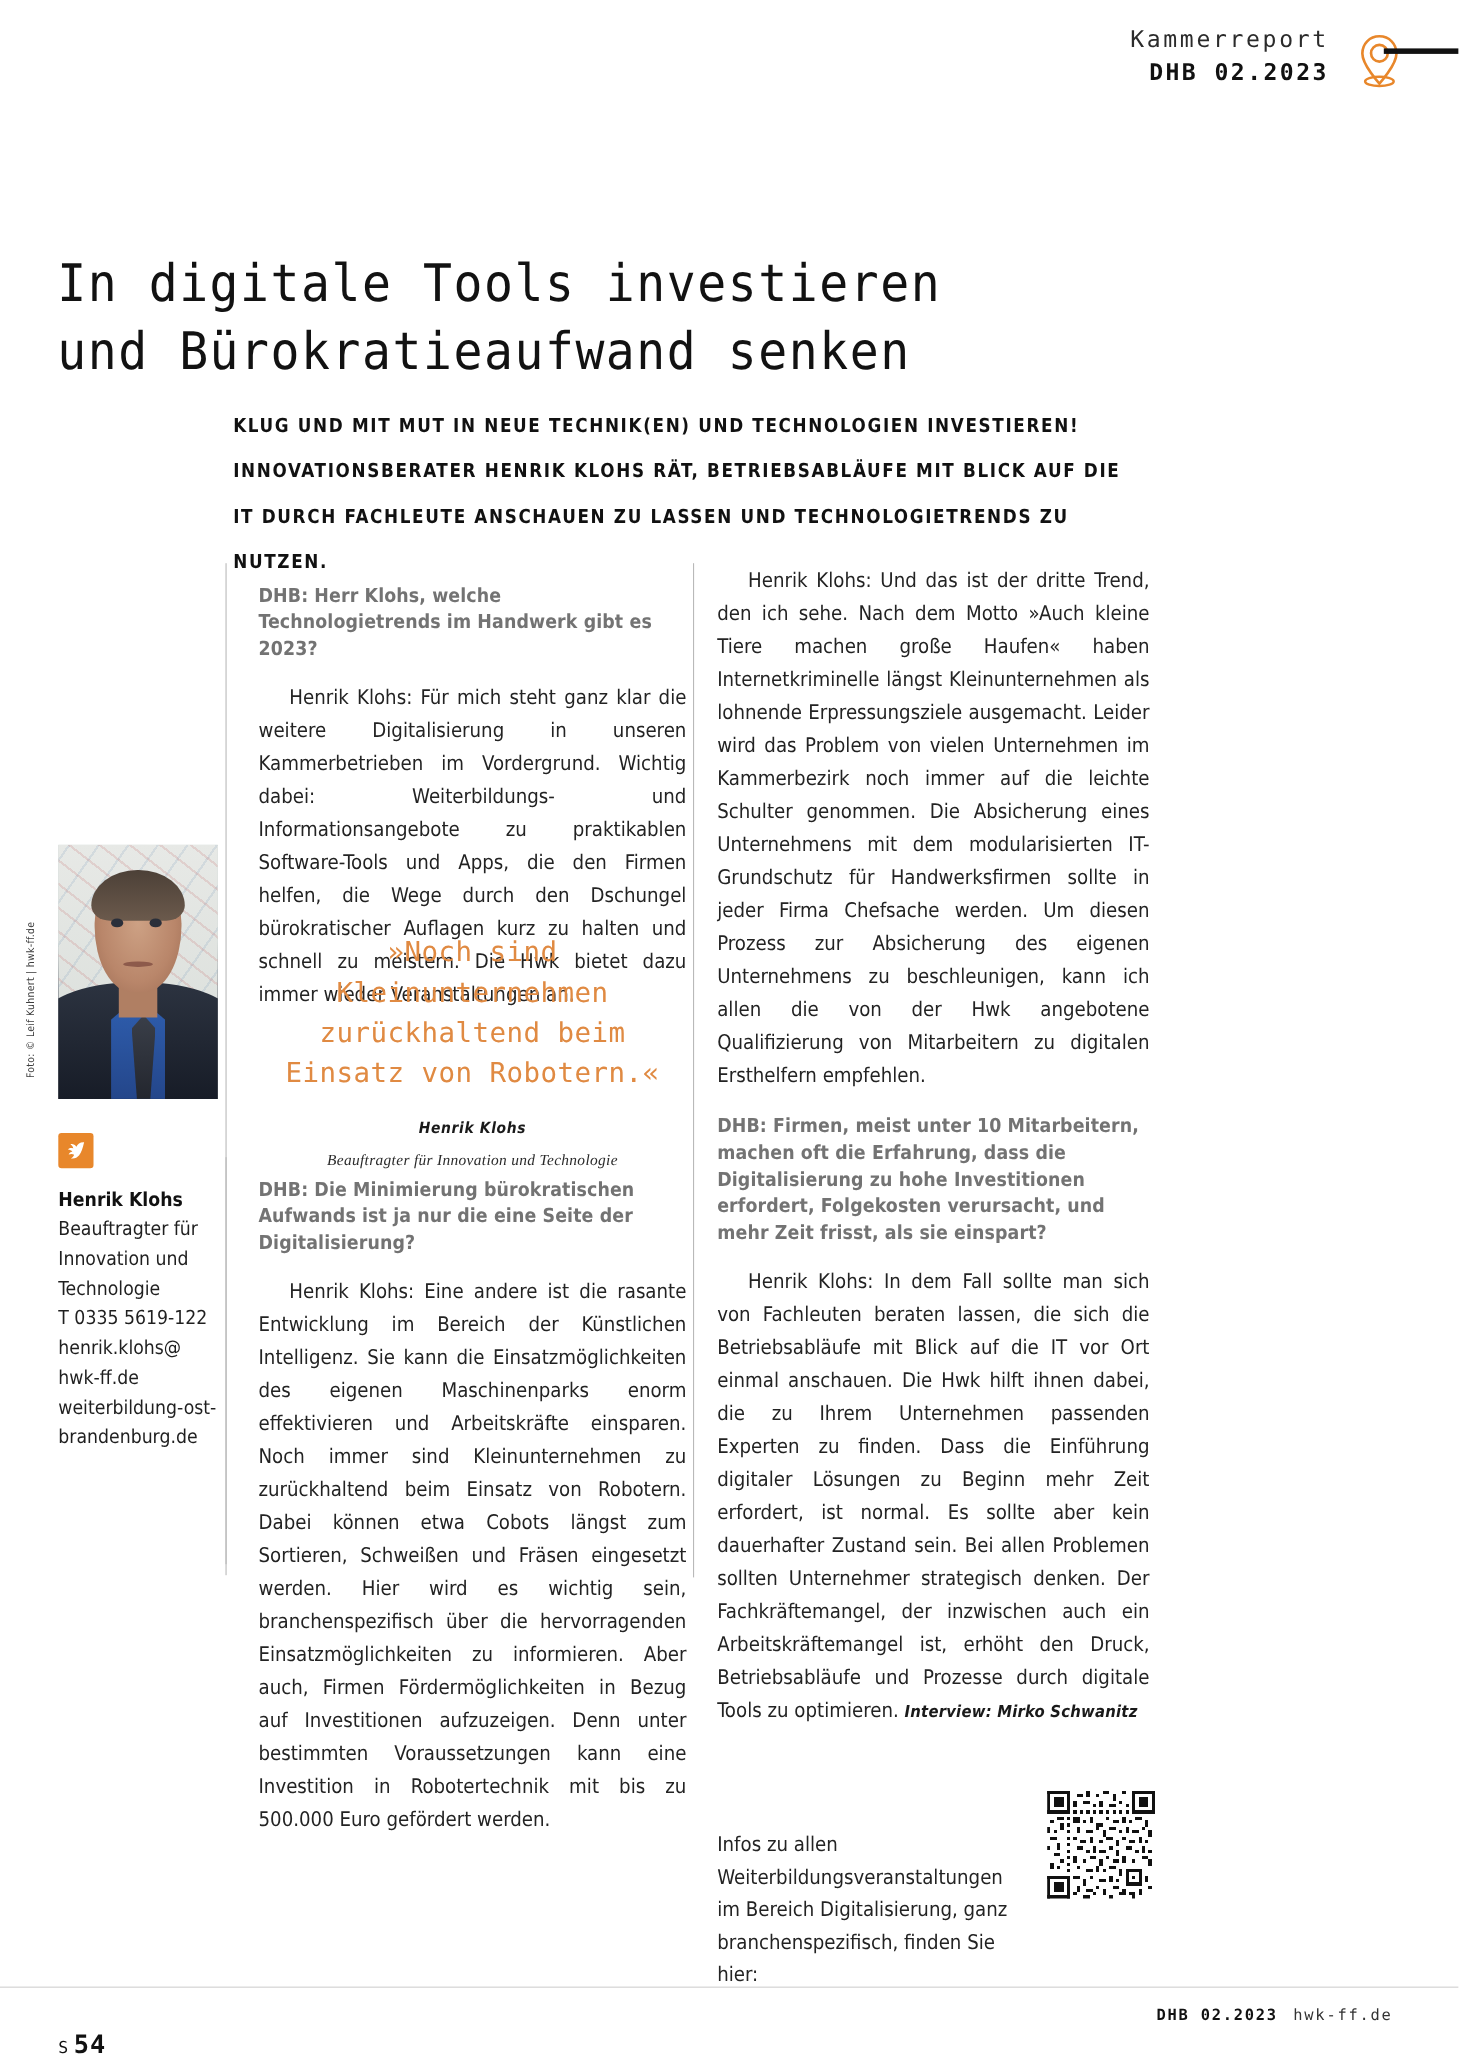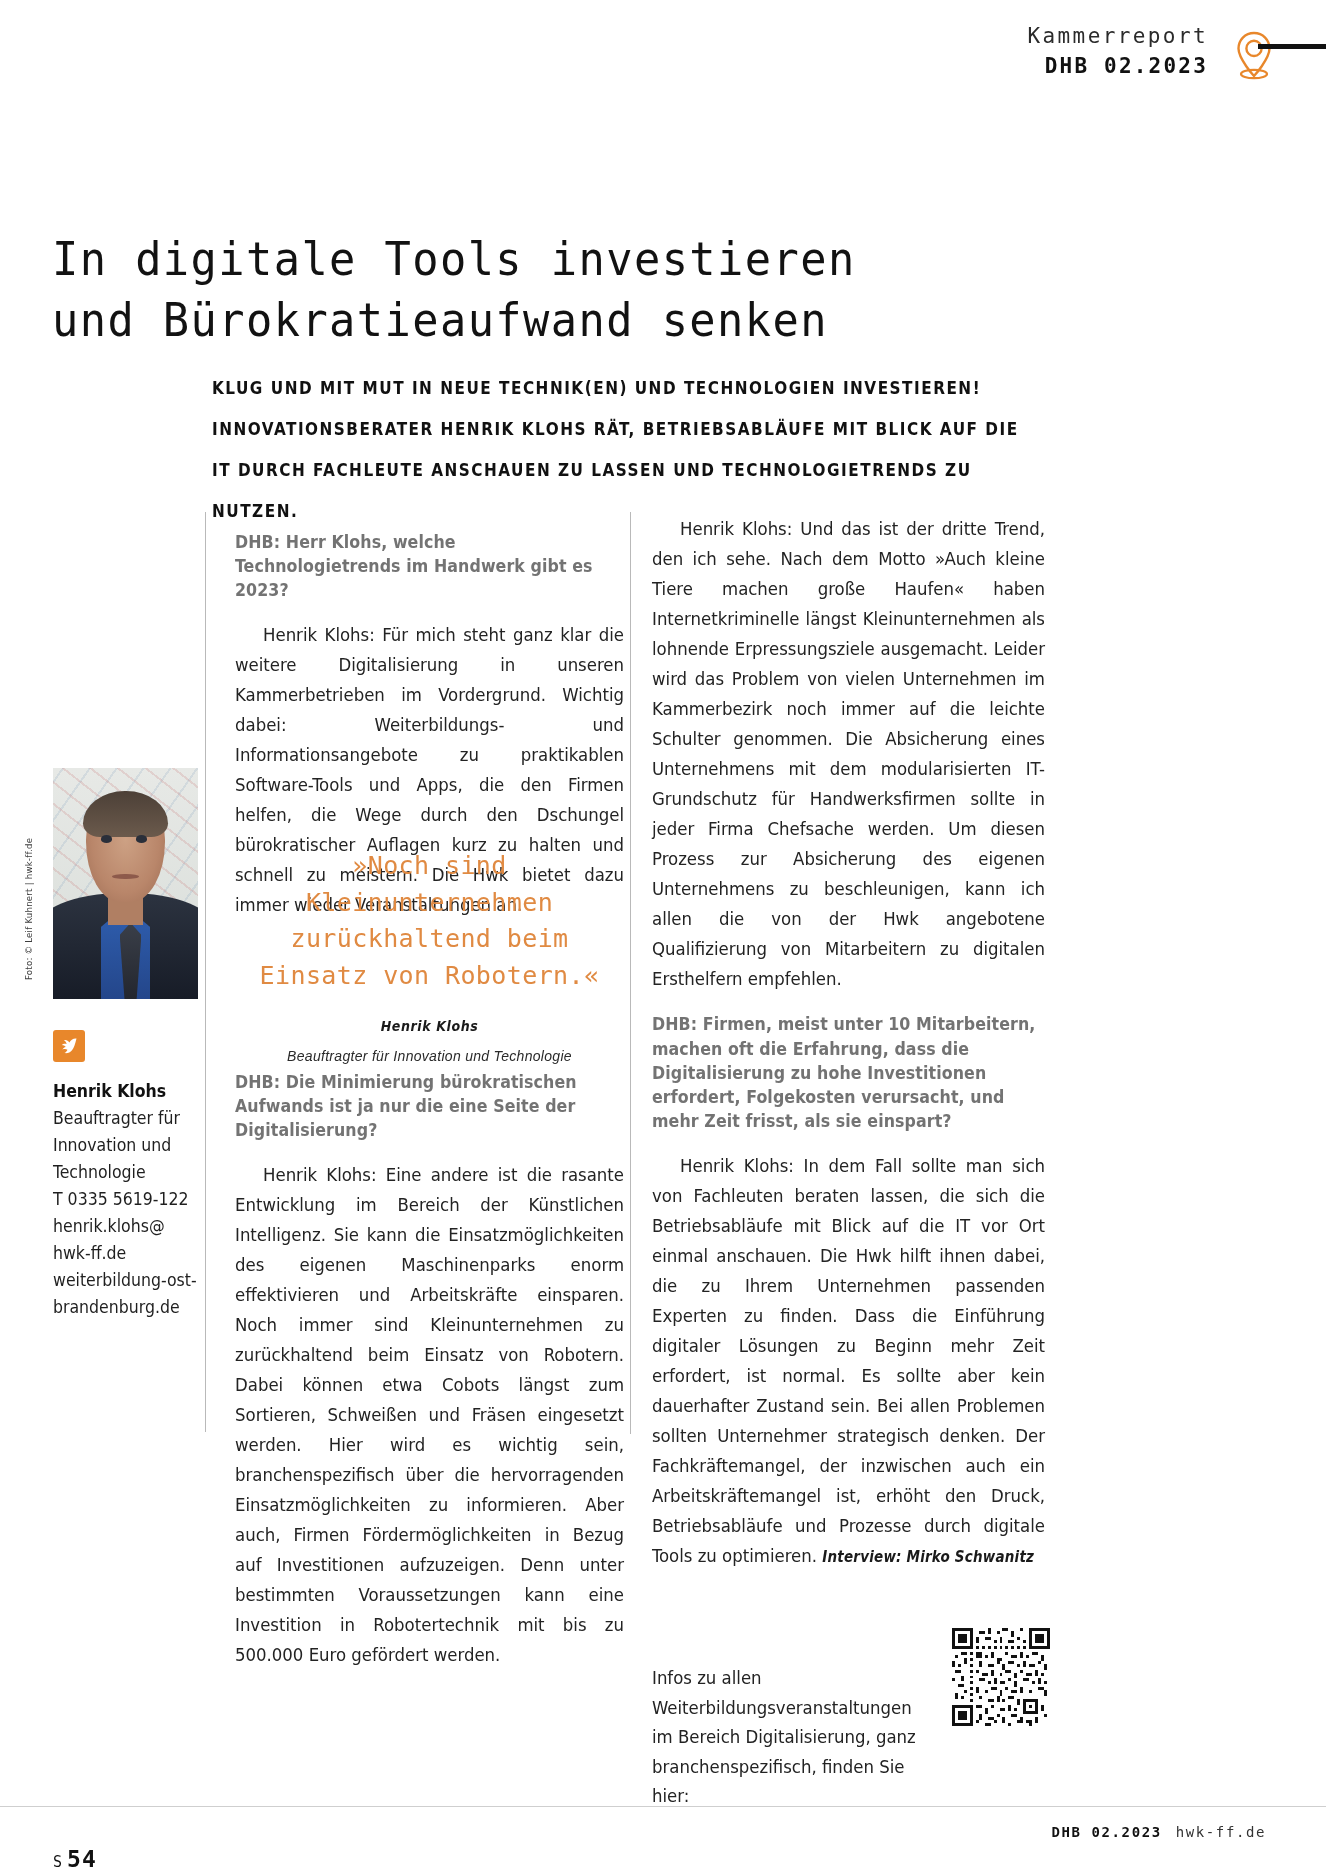--- a/index.html
+++ b/index.html
@@ -167,21 +167,21 @@
     margin-top: 22px;
     font-family: "DejaVu Sans Condensed", "Liberation Sans", sans-serif;
     font-size: 14px;
     font-weight: 700;
     font-style: italic;
     letter-spacing: 0.6px;
     color: #1a1a1a;
   }
   .pq-role {
     margin-top: 10px;
-    font-family: Liberation Sans, sans-serif;
+    font-family: Liberation Serif, serif;
     font-size: 14px;
     font-style: italic;
     letter-spacing: 0.3px;
     color: #2a2a2a;
   }
 
   
   .photo {
     position: absolute;
     left: 53px;

